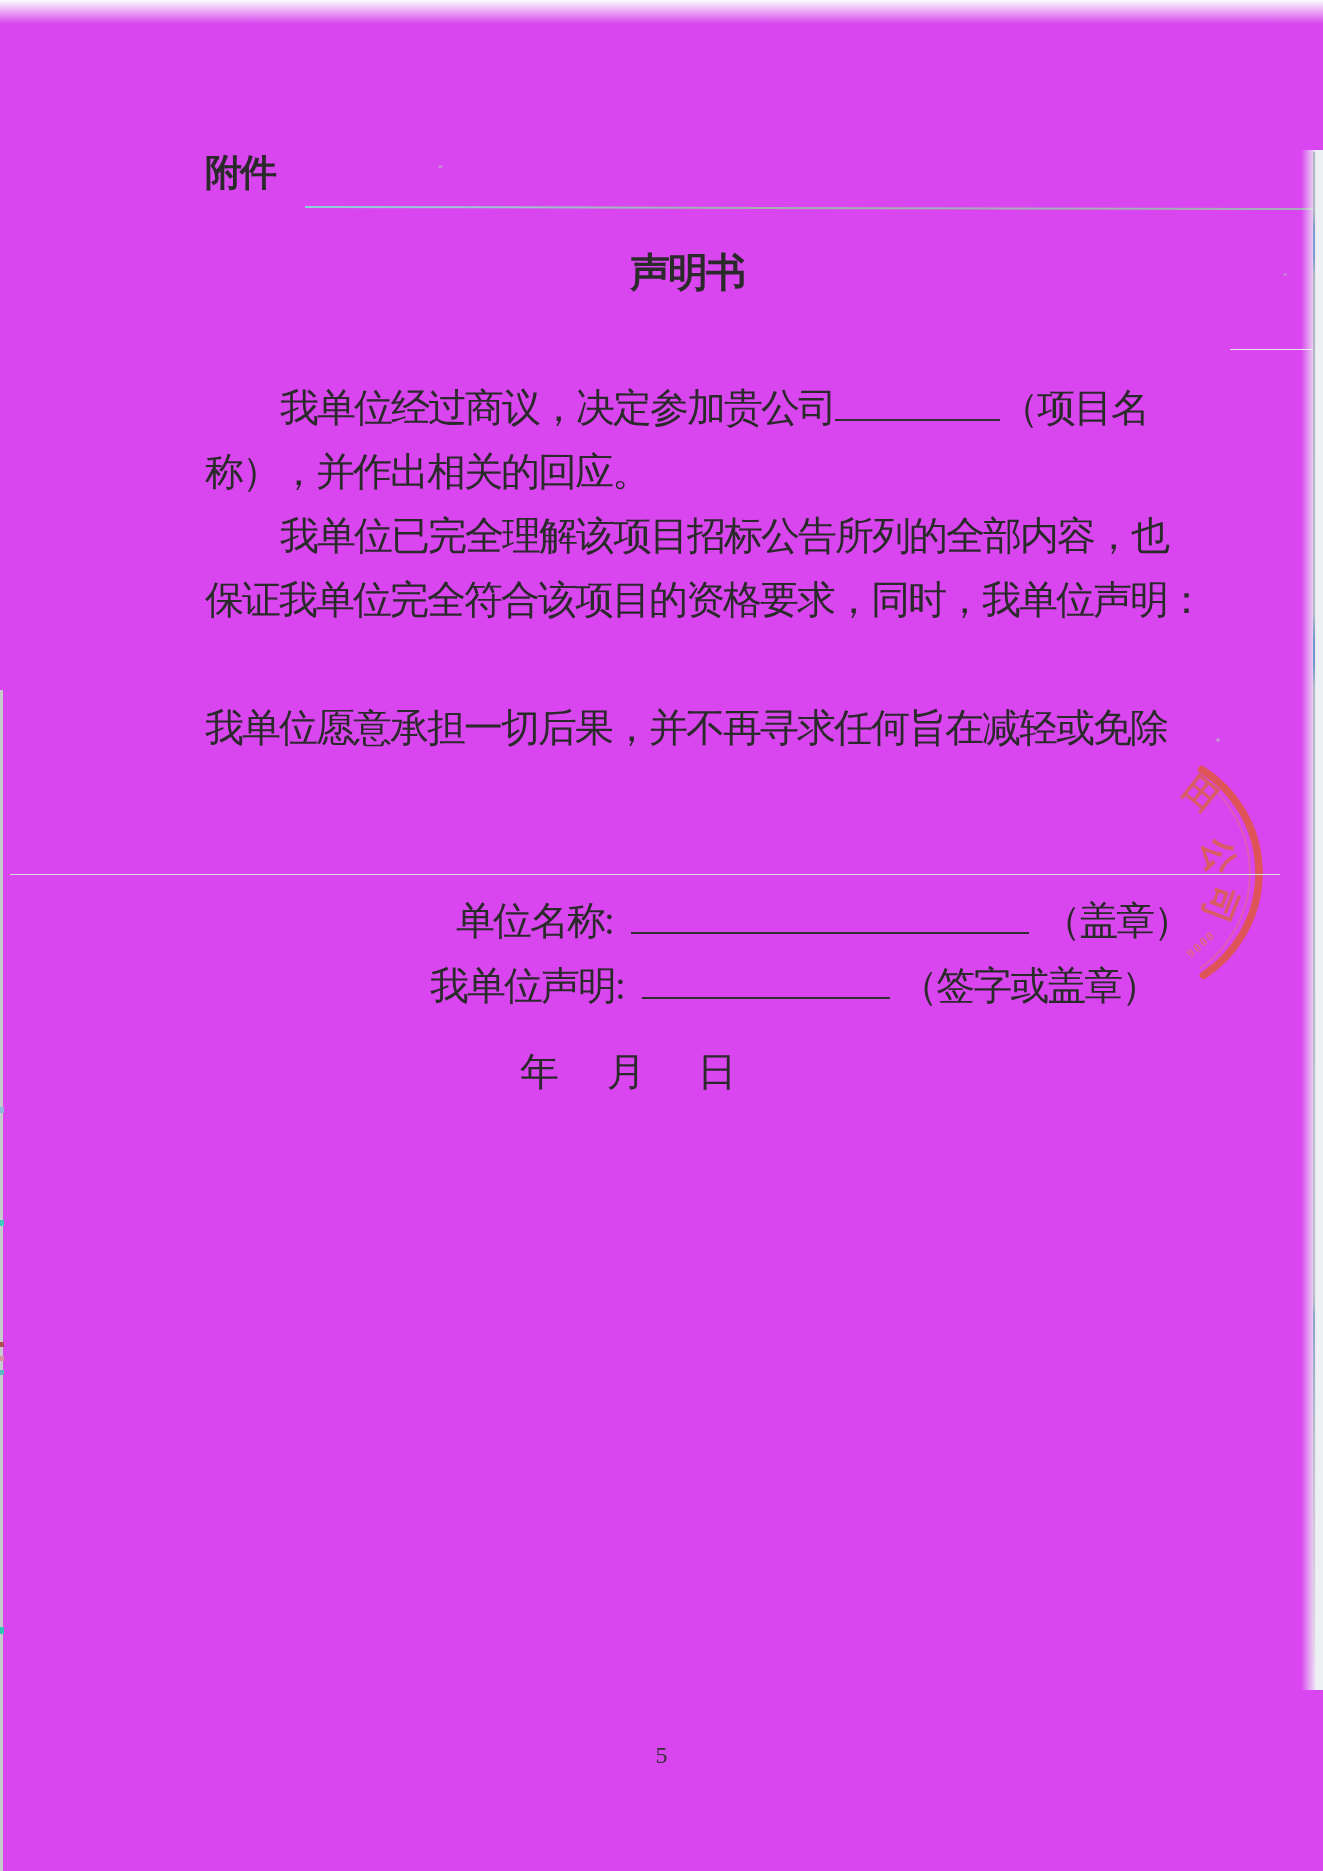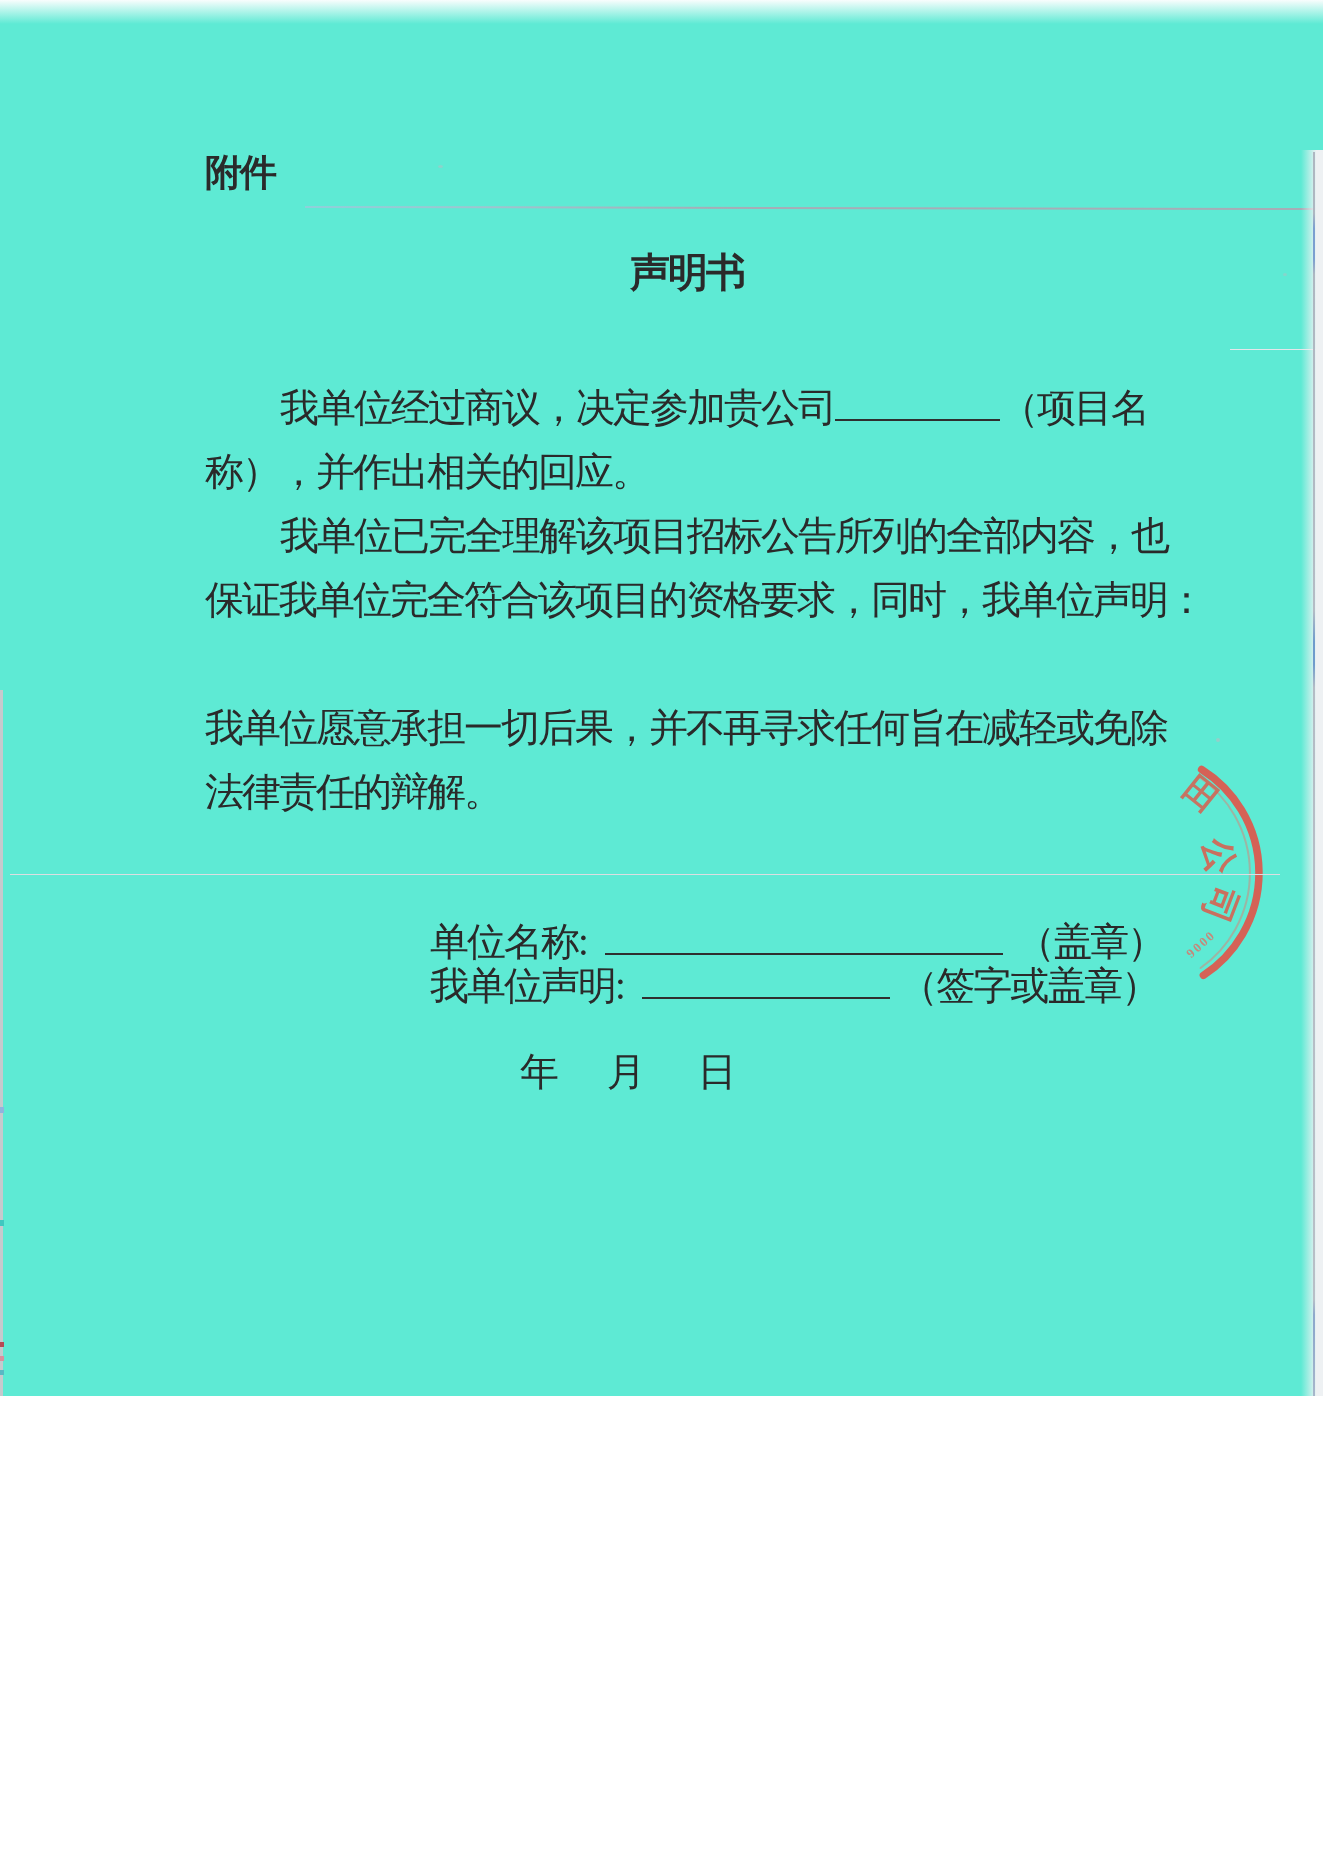--- a/index.html
+++ b/index.html
@@ -1,19 +1,19 @@
 <!DOCTYPE html>
 <html><head>
 <meta charset="utf-8">
 <style>
   html,body{margin:0;padding:0;background:#ffffff;}
   .page{
     position:relative;
-    width:1323px;height:1396px;
-    background:#5eead4;
+    width:1323px;height:1871px;
+    background:#d946ef;
     overflow:hidden;
     font-family:"Liberation Serif","DejaVu Serif",serif;
   }
   .line{
     position:absolute;
     white-space:nowrap;
     font-size:39px;
     letter-spacing:-2px;
     line-height:46px;
     color:#2a2a2a;
@@ -103,23 +103,22 @@
 
   <div class="line" style="left:280px;top:385px;">
     <span>我单位经过商议，决定参加贵公司</span><span class="blank" style="width:165px;"></span><span>（项目名</span>
   </div>
   <div class="line" style="left:280px;top:513px;">我单位已完全理解该项目招标公告所列的全部内容，也</div>
 
   <div class="line" style="left:205px;top:449px;">称），并作出相关的回应。</div>
   <div class="line" style="left:205px;top:577px;">保证我单位完全符合该项目的资格要求，同时，我单位声明：</div>
 
   <div class="line" style="left:205px;top:705px;">我单位愿意承担一切后果，并不再寻求任何旨在减轻或免除</div>
-  <div class="line" style="left:205px;top:769px;">法律责任的辩解。</div>
 
-  <div class="line" style="left:430px;top:898px;margin-top:21px;">
+  <div class="line" style="left:456px;top:898px;">
     <span>单位名称:</span>
     <span class="blank" style="width:398px;margin:0 6px 0 10px;"></span>
     <span>（盖章）</span>
   </div>
 
   <div class="line" style="left:430px;top:963px;">
     <span>我单位声明:</span>
     <span class="blank" style="width:248px;margin:0 2px 0 10px;"></span>
     <span>（签字或盖章）</span>
   </div>

